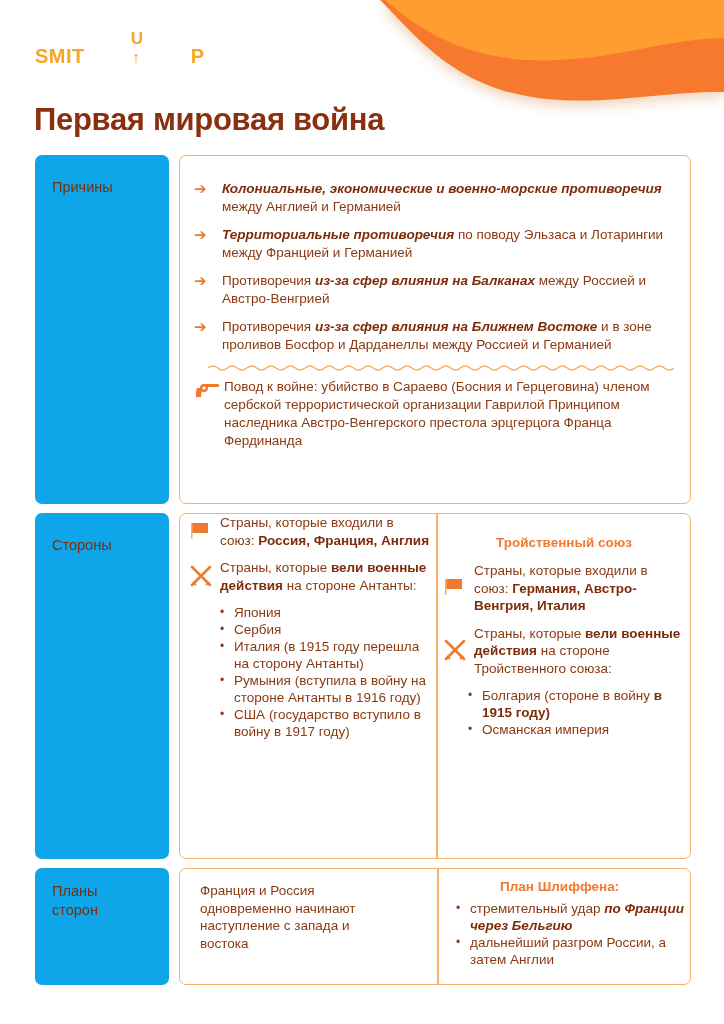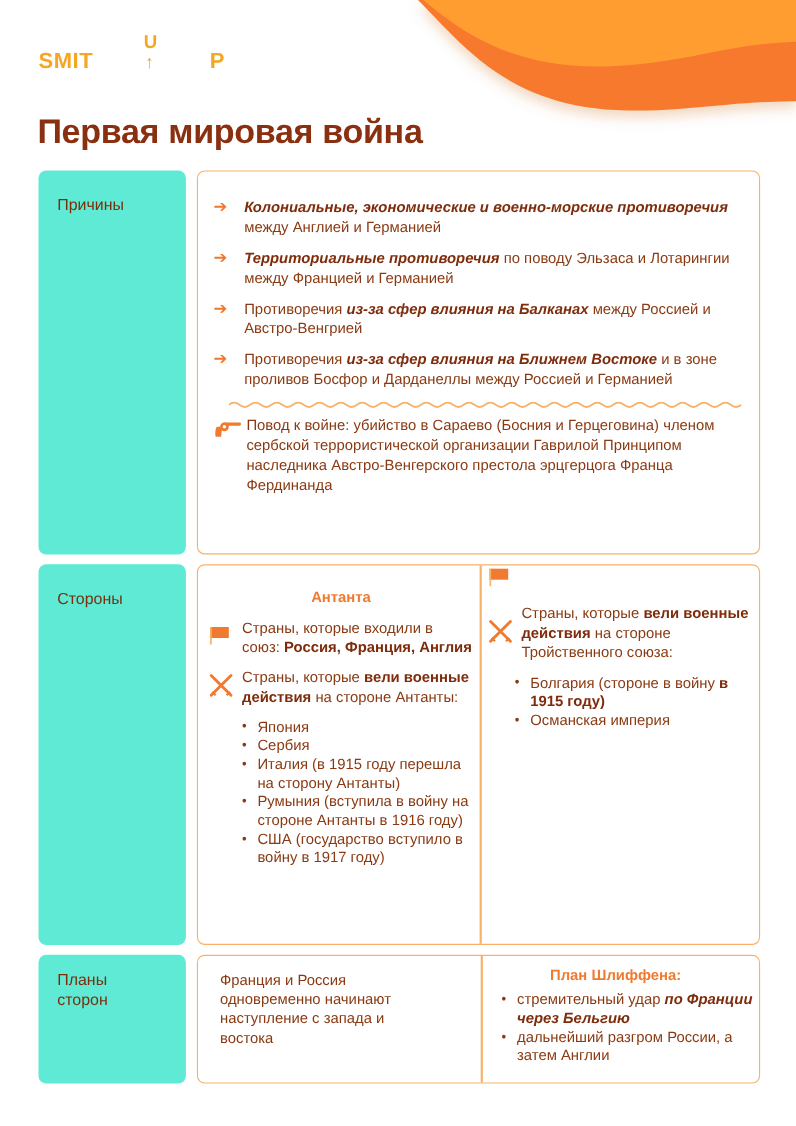--- a/index.html
+++ b/index.html
@@ -7,21 +7,21 @@
   body { position: relative; font-family: "Liberation Sans", "DejaVu Sans", sans-serif; color: #8a3a12; }
   .waves { position: absolute; left: 0; top: 0; width: 724px; height: 150px; pointer-events: none; }
   .logo { position: absolute; left: 35px; top: 32px; height: 34px; color: #f5a623; font-weight: bold; font-size: 20px; letter-spacing: 0.5px; display: flex; align-items: flex-end; gap: 45px; }
   .logo .u-part { position: relative; display: inline-block; width: 16px; height: 34px; }
   .logo .u-part .u { position: absolute; top: 0; left: 1px; font-size: 17px; line-height: 14px; }
   .logo .u-part .arrow { position: absolute; bottom: 0; left: 2px; font-size: 16px; line-height: 16px; }
   .logo .p { line-height: 20px; }
   .title { position: absolute; left: 34px; top: 102px; font-size: 31px; font-weight: bold; color: #8a3010; letter-spacing: -0.3px; }
 
   .row { position: absolute; left: 35px; width: 656px; }
-  .label-box { position: absolute; left: 0; top: 0; width: 134px; background: #5eead4; border-radius: 7px; padding: 22px 17px; font-size: 14.5px; color: #7a2e0c; line-height: 20px; }
+  .label-box { position: absolute; left: 0; top: 0; width: 134px; background: #0ea5e9; border-radius: 7px; padding: 22px 17px; font-size: 14.5px; color: #7a2e0c; line-height: 20px; }
   .content-box { position: absolute; left: 144px; top: 0; width: 512px; border: 1.5px solid #f6b26b; border-radius: 7px; background: #fff; }
 
   .cause { display: flex; align-items: flex-start; margin-bottom: 10px; }
   .cause .arrow { color: #f0772f; font-weight: bold; font-size: 15px; width: 28px; flex: none; line-height: 18px; }
   .cause .txt { font-size: 13.5px; line-height: 18px; color: #8a3a12; }
   b.bi { font-style: italic; font-weight: bold; color: #7e2c0b; }
   b.bb { font-weight: bold; color: #7e2c0b; }
   .wavy { height: 8px; margin: 4px 16px 6px 14px; }
   .pretext { display: flex; align-items: flex-start; }
   .pretext .gun { width: 30px; flex: none; padding-top: 4px; }
@@ -106,21 +106,20 @@
 </div>
 
 <div class="row" style="top:513px; height:346px;">
   <div class="label-box" style="height:346px;">
     <span>Стороны</span>
   </div>
   <div class="content-box" style="height:346px;">
     <div class="vdiv" style="left:256px;"></div>
 
     <div class="sides-col" style="left:10px; width:240px;">
-      <div class="col-title">Антанта</div>
       <div class="side-item">
         <span class="ic">
           <svg width="20" height="18" viewBox="0 0 20 18">
               <rect x="1" y="1" width="17" height="10" fill="#f07a2f"></rect>
               <rect x="1" y="1" width="1.5" height="16" fill="#f6b26b"></rect>
             </svg>
         </span>
         <span class="txt"><span>Страны, которые входили в союз: </span><b class="bb">Россия, Франция, Англия</b></span>
       </div>
       <div class="side-item">
@@ -135,27 +134,29 @@
       <ul class="bul" style="margin-left:30px; margin-top:0;">
         <li>Япония</li>
         <li>Сербия</li>
         <li>Италия (в 1915 году перешла на сторону Антанты)</li>
         <li>Румыния (вступила в войну на стороне Антанты в 1916 году)</li>
         <li>США (государство вступило в войну в 1917 году)</li>
       </ul>
     </div>
 
     <div class="sides-col" style="left:264px; width:240px;">
+      <div class="col-title">Тройственный союз</div>
       <div class="side-item">
         <span class="ic">
           <svg width="20" height="18" viewBox="0 0 20 18">
               <rect x="1" y="1" width="17" height="10" fill="#f07a2f"></rect>
               <rect x="1" y="1" width="1.5" height="16" fill="#f6b26b"></rect>
             </svg>
         </span>
+        <span class="txt"><span>Страны, которые входили в союз: </span><b class="bb">Германия, Австро-Венгрия, Италия</b></span>
       </div>
       <div class="side-item">
         <span class="ic">
           <svg width="22" height="22" viewBox="0 0 22 22">
               <path d="M2 2 L20 20 M20 2 L2 20" stroke="#f07a2f" stroke-width="2.6" stroke-linecap="round"></path>
               <path d="M3 17 L6 20 M16 20 L19 17" stroke="#f07a2f" stroke-width="2"></path>
             </svg>
         </span>
         <span class="txt"><span>Страны, которые </span><b class="bb">вели военные действия</b><span> на стороне Тройственного союза:</span></span>
       </div>

